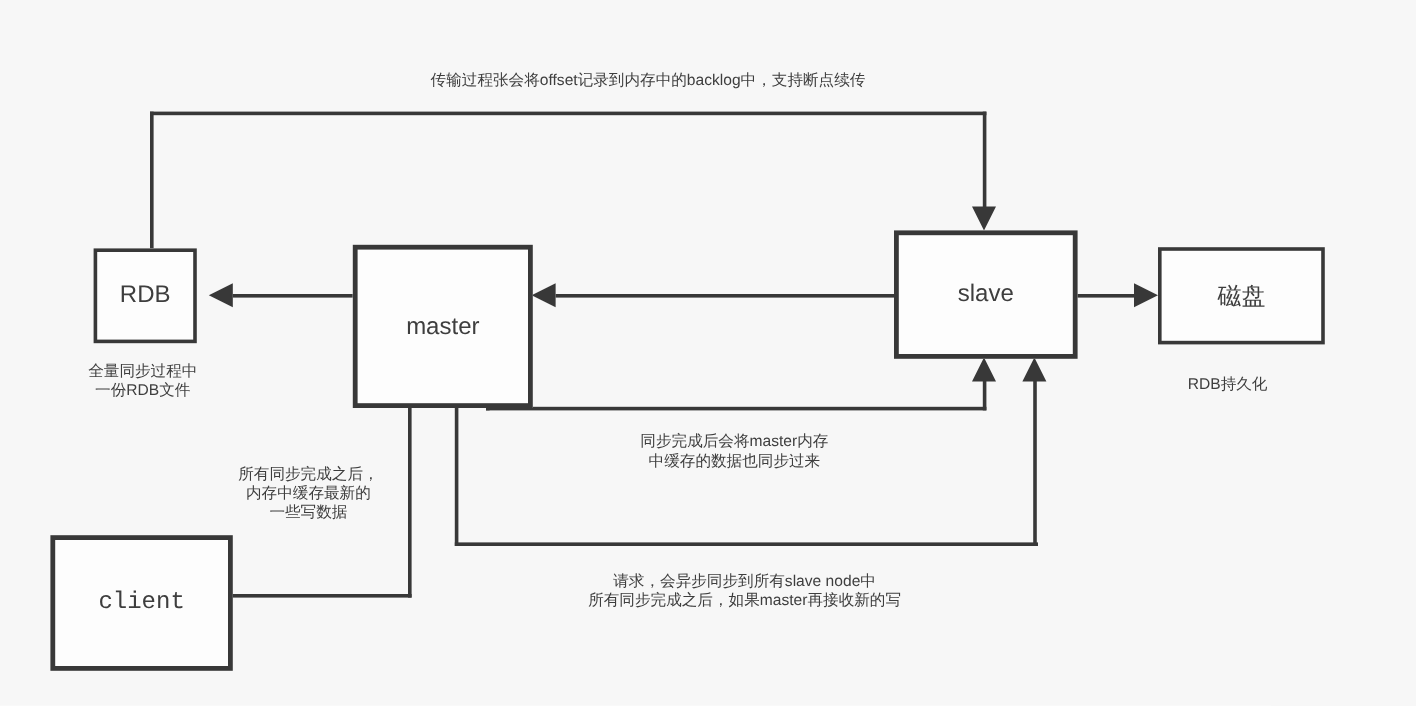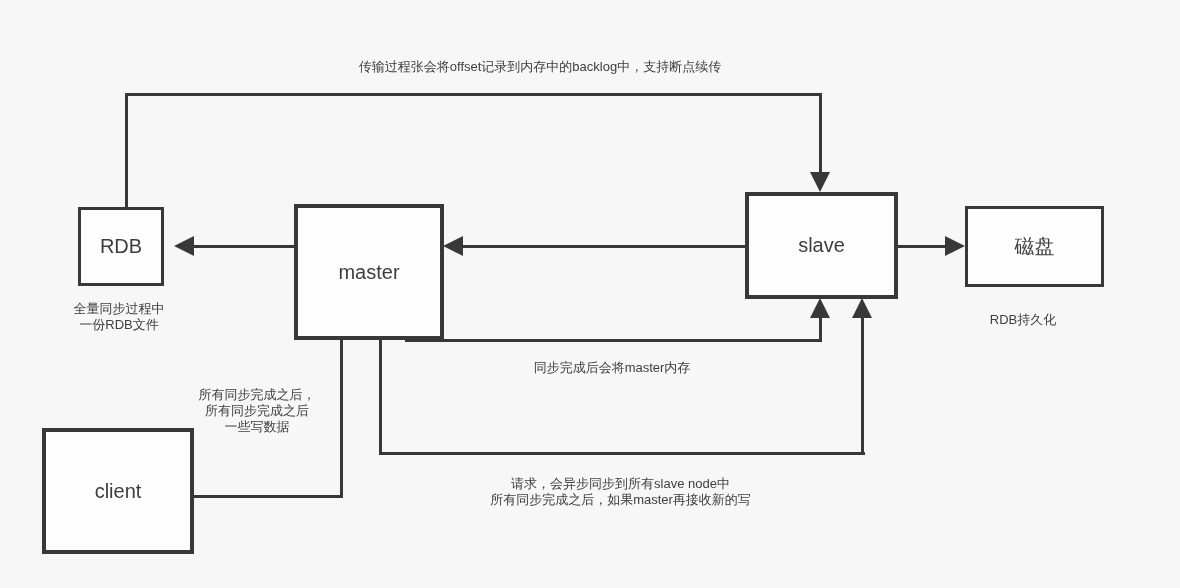--- a/index.html
+++ b/index.html
@@ -17,21 +17,21 @@
     border:3px solid var(--line,#383838);
     display:flex;align-items:center;justify-content:center;
     color:var(--text,#3e3e3e);
     font-size:20px;
   }
   .node.thick{border-width:4px;}
   .node-rdb{left:78px;top:207px;width:86px;height:79px;}
   .node-master{left:294px;top:204px;width:150px;height:136px;}
   .node-slave{left:745px;top:192px;width:153px;height:107px;}
   .node-disk{left:965px;top:206px;width:139px;height:81px;}
-  .node-client{left:42px;top:428px;width:152px;height:126px;}
+  .node-client{left:42px;top:446px;width:152px;height:113px;font-family:Liberation Mono, monospace;}
 
   .line{position:absolute;background:var(--line,#383838);}
   .arr{position:absolute;width:0;height:0;}
   .arr.up{border-left:10px solid transparent;border-right:10px solid transparent;border-bottom:20px solid var(--line,#383838);}
   .arr.down{border-left:10px solid transparent;border-right:10px solid transparent;border-top:20px solid var(--line,#383838);}
   .arr.left{border-top:10px solid transparent;border-bottom:10px solid transparent;border-right:20px solid var(--line,#383838);}
   .arr.right{border-top:10px solid transparent;border-bottom:10px solid transparent;border-left:20px solid var(--line,#383838);}
 
   .note{
     position:absolute;
@@ -57,25 +57,26 @@
     <div>全量同步过程中</div>
     <div>一份RDB文件</div>
   </div>
 
   <div class="note" style="left:948px;top:312px;width:150px;">
     <div>RDB持久化</div>
   </div>
 
   <div class="note" style="left:467px;top:360px;width:290px;">
     <div>同步完成后会将master内存</div>
+    <div>中缓存的数据也同步过来</div>
   </div>
 
   <div class="note" style="left:167px;top:387px;width:180px;">
     <div>所有同步完成之后，</div>
-    <div>所有同步完成之后</div>
+    <div>内存中缓存最新的</div>
     <div>一些写数据</div>
   </div>
 
   <div class="note" style="left:398px;top:476px;width:445px;">
     <div>请求，会异步同步到所有slave node中</div>
     <div>所有同步完成之后，如果master再接收新的写</div>
   </div>
 
   <div class="line" style="left:125px;top:93px;width:3px;height:114px;"></div>
   <div class="line" style="left:125px;top:93px;width:697px;height:3px;"></div>

